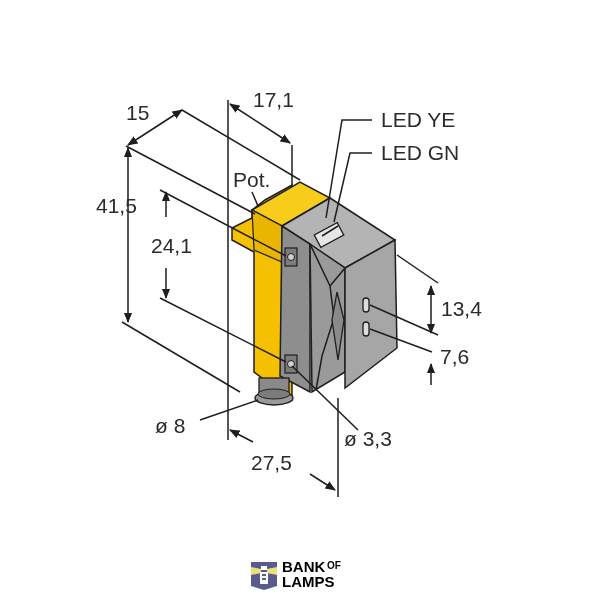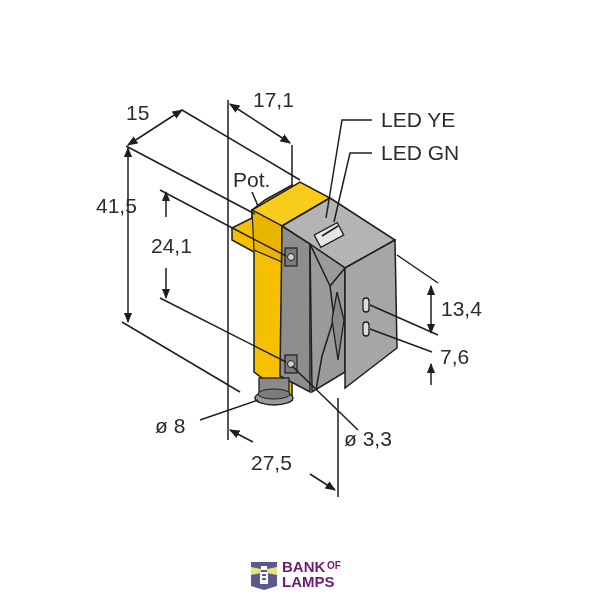--- a/index.html
+++ b/index.html
@@ -2,21 +2,21 @@
 <html><head>
 <meta charset="utf-8">
 <style>
   html, body { margin:0; padding:0; background:#ffffff; }
   body { width:600px; height:600px; position:relative; overflow:hidden; font-family:"Liberation Sans", sans-serif; }
   #stage { position:absolute; left:0; top:0; width:600px; height:600px; }
   .dim-text { font-family:"Liberation Sans", sans-serif; font-size:21px; fill:#2b2b2b; }
   .label-text { font-family:"Liberation Sans", sans-serif; font-size:21px; fill:#2b2b2b; }
   .line { stroke:#1e1e1e; stroke-width:1.5; fill:none; }
   .logo { position:absolute; left:249px; top:558px; width:104px; height:32px; }
-  .logo-text { position:absolute; font-family:"Liberation Sans", sans-serif; font-weight:bold; color:#701a75; line-height:1; }
+  .logo-text { position:absolute; font-family:"Liberation Sans", sans-serif; font-weight:bold; color:#000000; line-height:1; }
 </style>
 </head>
 <body>
 
 <svg id="stage" viewBox="0 0 600 600">
   <defs>
     <marker id="arr" viewBox="0 0 10 10" refX="9" refY="5" markerWidth="7" markerHeight="7" orient="auto-start-reverse">
       <path d="M0,1 L10,5 L0,9 z" fill="#1e1e1e"></path>
     </marker>
   </defs>

